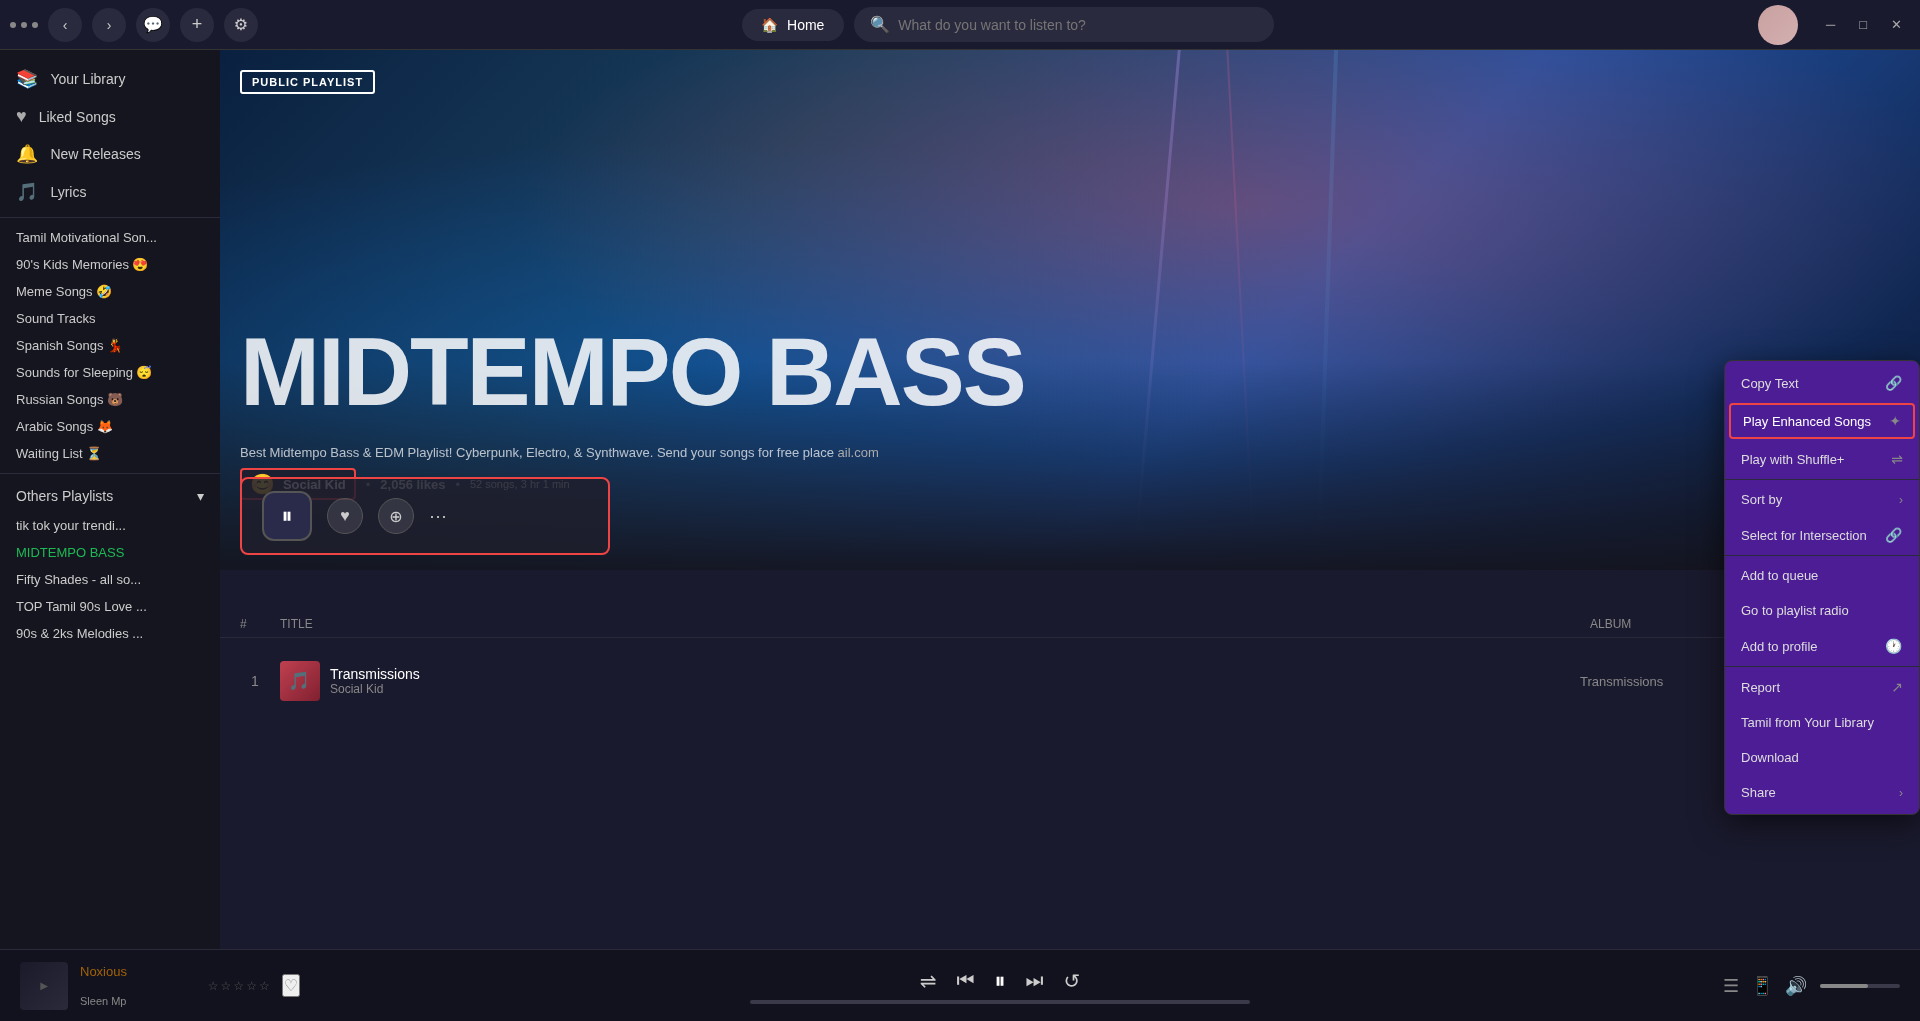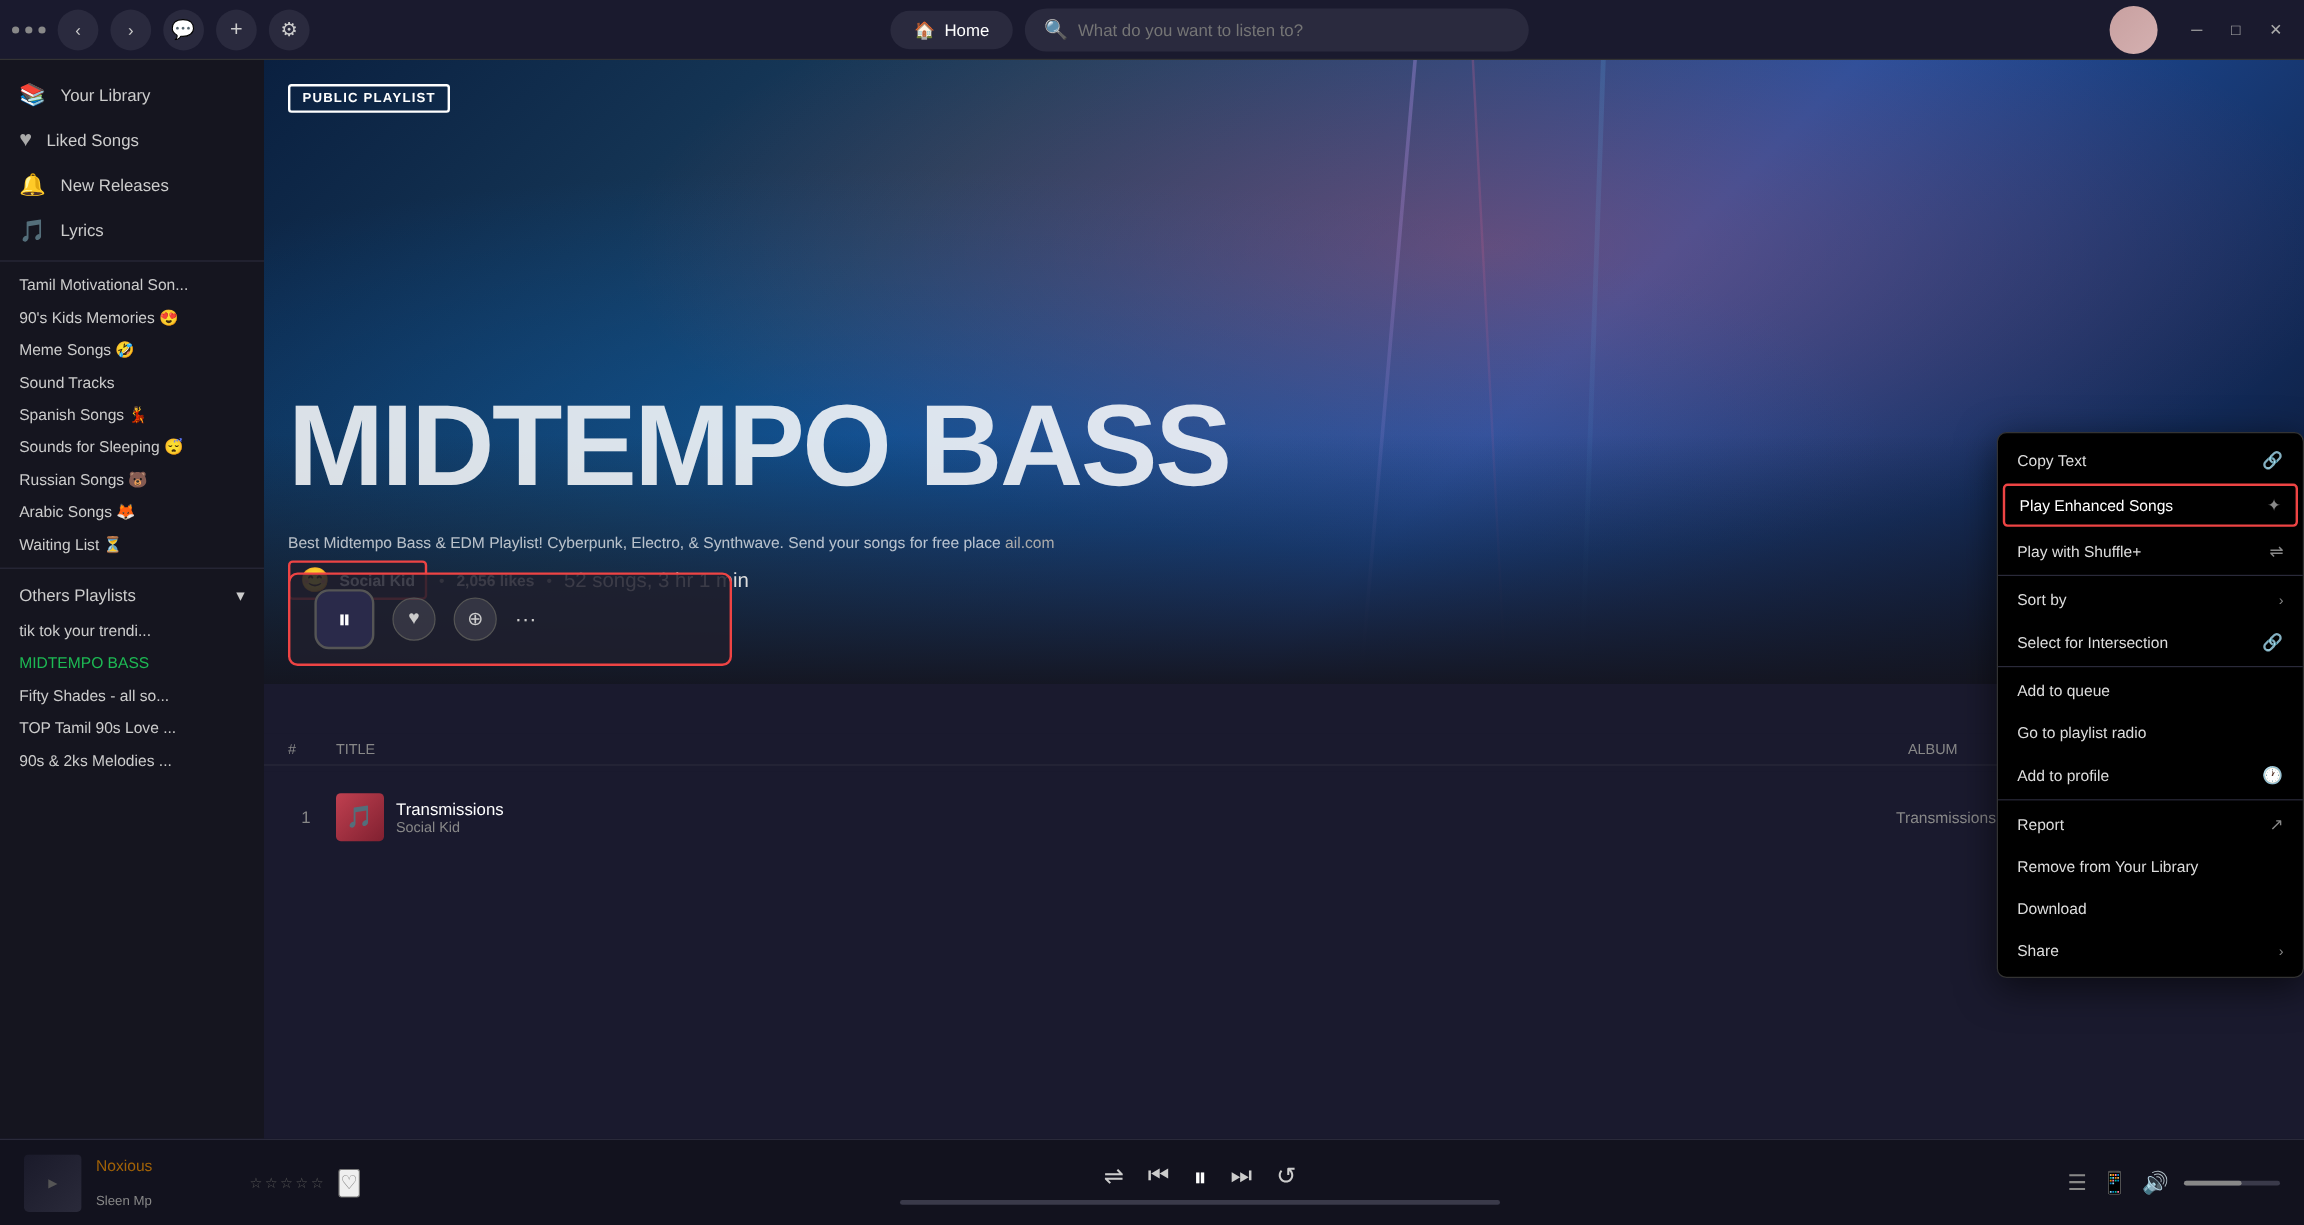--- a/index.html
+++ b/index.html
@@ -191,22 +191,22 @@
     .song-info { flex: 1; }
     .song-title { font-size: 14px; color: #fff; }
     .song-artist { font-size: 12px; color: #888; }
     .song-album { width: 250px; font-size: 13px; color: #888; }
     .song-time { width: 60px; font-size: 13px; color: #888; text-align: right; }
 
     
     .context-menu {
       position: absolute;
       right: 0; top: 310px;
-      width: 256px;
-      background: #000000;
+      width: 196px;
+      background: #4c1d95;
       border-radius: 8px;
       box-shadow: 0 8px 32px rgba(0,0,0,0.6);
       z-index: 100;
       padding: 4px 0;
       border: 1px solid #333;
     }
     .ctx-item {
       display: flex; align-items: center; justify-content: space-between;
       padding: 10px 16px; cursor: pointer; font-size: 13px; color: #ddd;
     }
@@ -397,21 +397,21 @@
       </div>
 
       <div class="hero-meta">
         <div class="social-kid-box">
           <span style="font-size:20px;">😊</span>
           <span style="font-size:13px;font-weight:bold;">Social Kid</span>
         </div>
         <span style="color:#aaa;font-size:13px;">•</span>
         <span style="font-size:13px;color:#ddd;font-weight:bold;">2,056 likes</span>
         <span style="color:#aaa;font-size:13px;">•</span>
-        <span style="font-size:17px;color:#ddd;">52 songs, 3 hr 1 min</span>
+        <span style="font-size:11px;color:#ddd;">52 songs, 3 hr 1 min</span>
       </div>
 
       <div class="hero-controls">
         <button class="play-btn-large">
           <span>⏸</span>
         </button>
         <button class="ctrl-btn">
           <span>♥</span>
         </button>
         <button class="ctrl-btn">
@@ -484,21 +484,21 @@
       <div class="ctx-item">
         <span>Add to profile</span>
         <span class="ctx-icon">🕐</span>
       </div>
       <div class="ctx-divider"></div>
       <div class="ctx-item">
         <span>Report</span>
         <span class="ctx-icon">↗</span>
       </div>
       <div class="ctx-item">
-        <span>Remove from Your Library</span>
+        <span>Tamil from Your Library</span>
       </div>
       <div class="ctx-item">
         <span>Download</span>
       </div>
       <div class="ctx-item">
         <span>Share</span>
         <span class="ctx-arrow">›</span>
       </div>
     </div>
 

